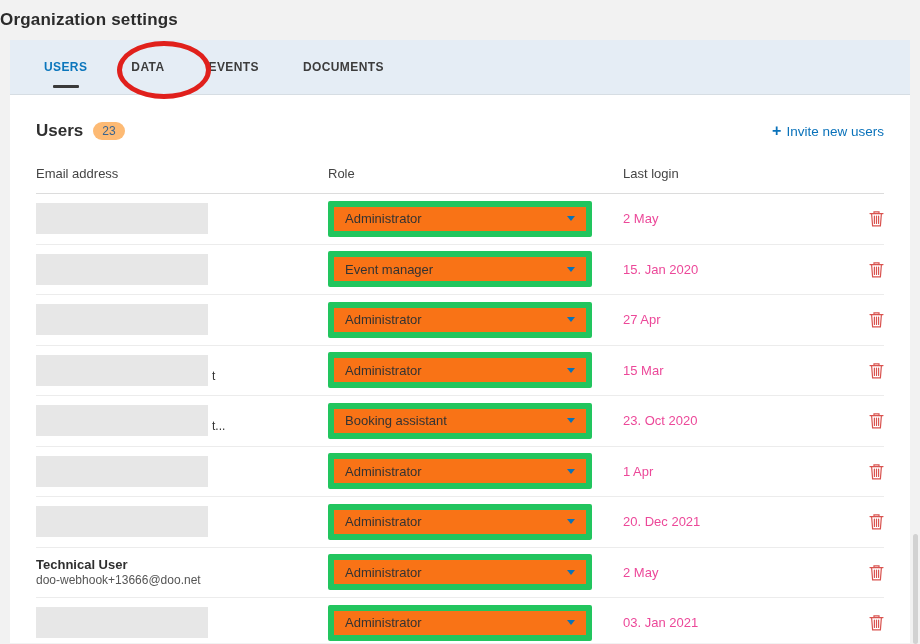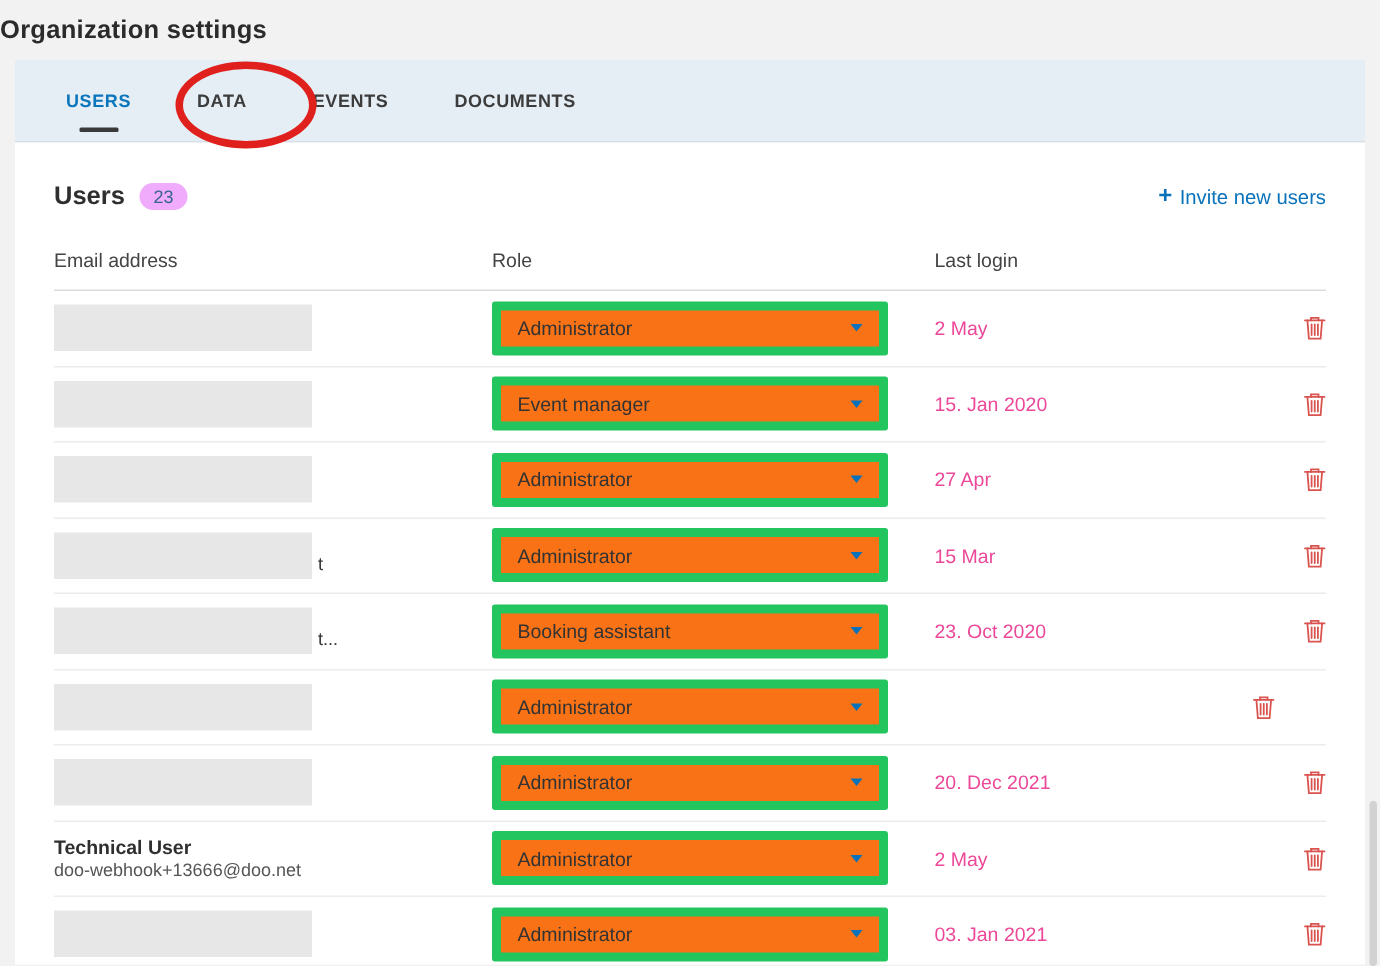--- a/index.html
+++ b/index.html
@@ -42,21 +42,21 @@
     margin: 0 10px; background: #ffffff; height: 548px;
     padding: 0 26px; box-sizing: border-box;
   }
   .panel-head {
     display: flex; align-items: center; justify-content: space-between;
     padding-top: 26px; padding-bottom: 4px;
   }
   .panel-title-wrap { display: flex; align-items: center; gap: 10px; }
   .panel-title { font-size: 17px; font-weight: 700; color: #2f2f2f; margin: 0; }
   .count-badge {
-    background: #f0abfc; color: #39648f; font-size: 12px;
+    background: #fdba74; color: #39648f; font-size: 12px;
     padding: 3px 9px; border-radius: 11px; line-height: 1;
   }
   .invite-link {
     color: #0a72ba; font-size: 13.5px; text-decoration: none; cursor: pointer;
     display: flex; align-items: center; gap: 5px;
   }
   .invite-plus { font-size: 16px; font-weight: 700; line-height: 1; }
 
   
   .thead, .trow {
@@ -267,20 +267,21 @@
       <div class="redacted"></div>
       <span class="suffix"></span>
 
     </div>
     <div class="cell role-cell">
       <div class="dropdown">
         <span class="dropdown-label">Administrator</span>
         <span class="caret"></span>
       </div>
     </div>
+    <div class="cell login-cell">1 Apr</div>
     <div class="cell trash-cell">
       <span class="trash">
         <svg width="15" height="17" viewBox="0 0 15 17" fill="none" stroke="#d9534f" stroke-width="1.2" stroke-linecap="round">
           <path d="M1 3.6h13"></path>
           <path d="M5 3.6V1.9h5v1.7"></path>
           <path d="M2.6 3.6l1 12.2h7.8l1-12.2"></path>
           <path d="M5.4 6.2v7.2M7.5 6.2v7.2M9.6 6.2v7.2"></path>
         </svg>
       </span>
     </div>

